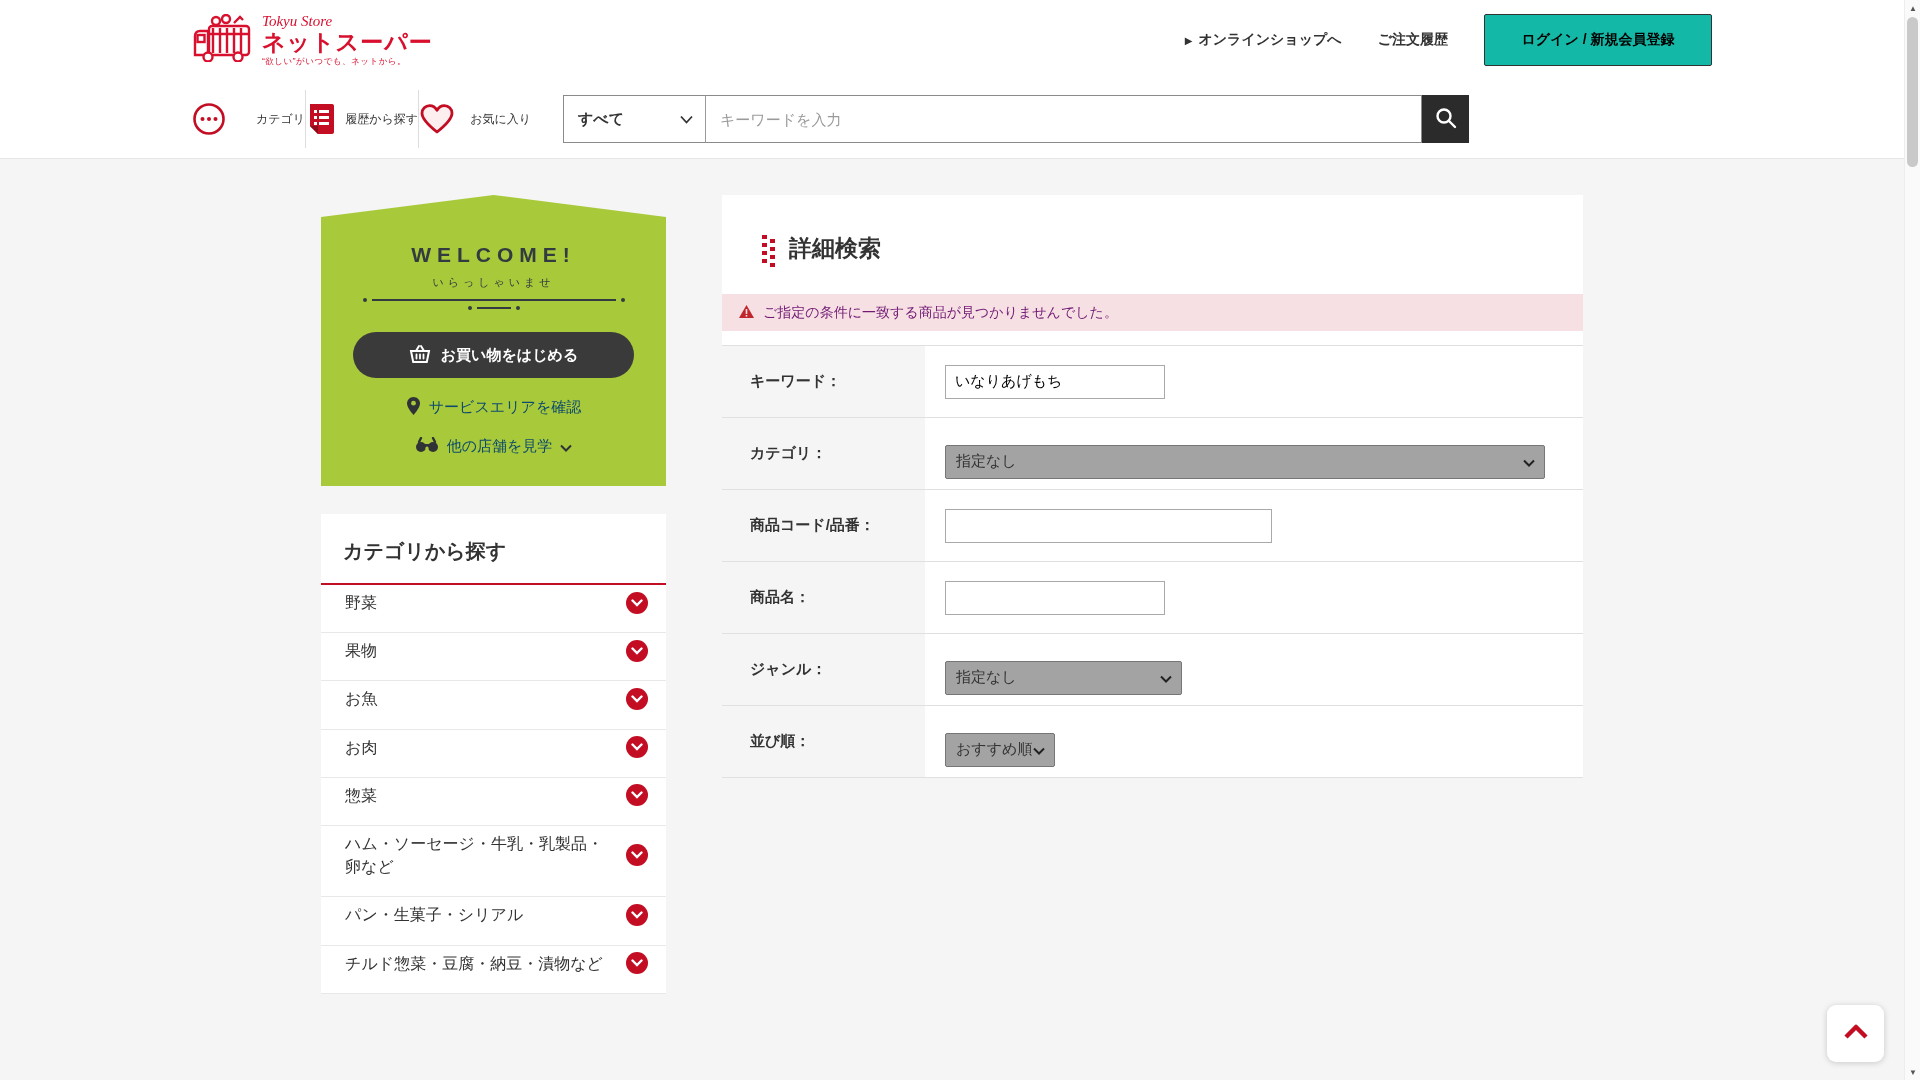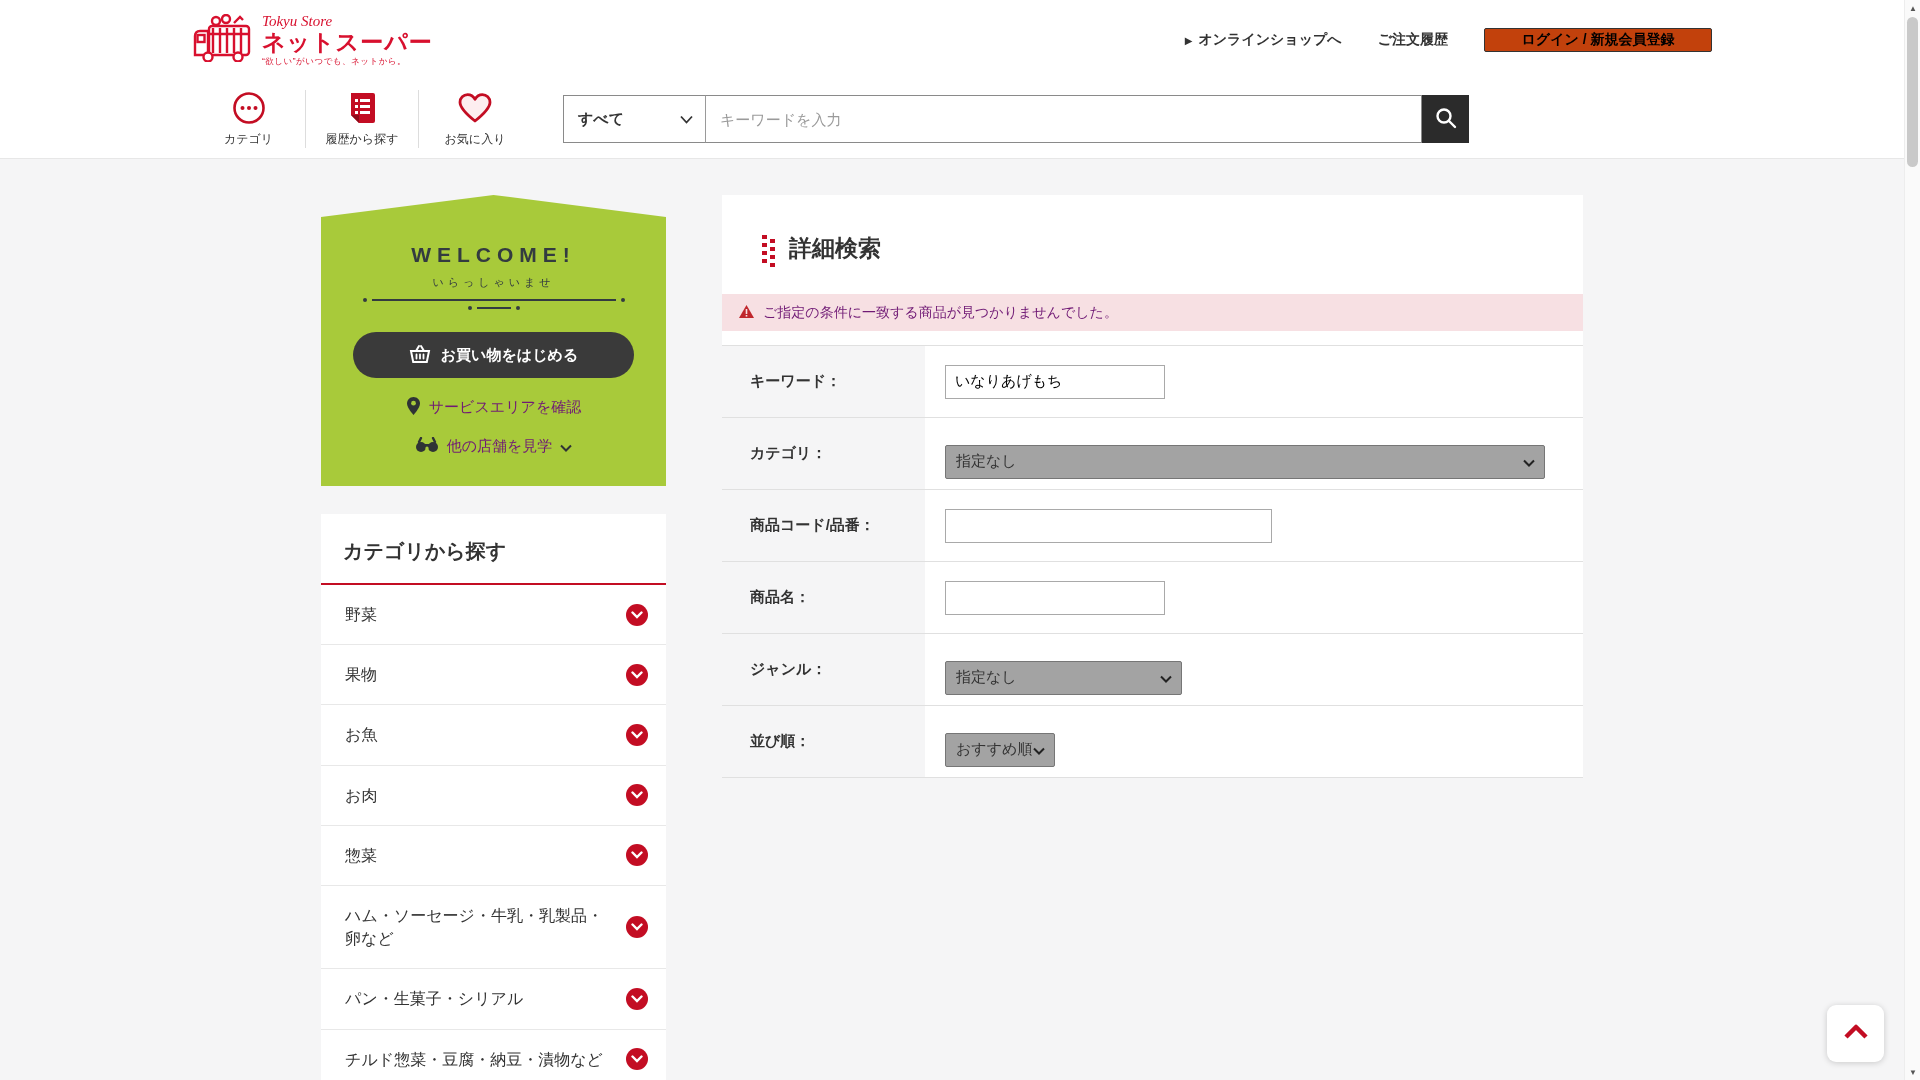--- a/index.html
+++ b/index.html
@@ -12,28 +12,28 @@
   .hdr { height:80px; background:#fff; }
   .hdr-inner { width:1520px; margin:0 auto; height:100%; display:flex; align-items:center; justify-content:space-between; }
   .logo { display:flex; align-items:flex-end; gap:8px; cursor:pointer; }
   .logo-text { display:flex; flex-direction:column; line-height:1.05; }
   .logo-en { font-family:"Liberation Serif","DejaVu Serif",serif; font-style:italic; color:#d8102e; font-size:15px; }
   .logo-jp { color:#d8102e; font-size:23px; font-weight:bold; letter-spacing:1px; }
   .logo-tag { color:#d8102e; font-size:8.5px; margin-top:3px; letter-spacing:.5px; }
   .hdr-right { display:flex; align-items:center; gap:36px; }
   .hdr-link { font-size:14px; font-weight:bold; color:#333; cursor:pointer; display:flex; align-items:center; gap:6px; }
   .tri-right { font-size:10px; }
-  .login-btn { width:228px; height:24px; border:1px solid #333; border-radius:2px; background:#c2410c;
+  .login-btn { width:228px; height:52px; border:1px solid #333; border-radius:2px; background:#14b8a6;
     font-size:14px; font-weight:bold; display:flex; align-items:center; justify-content:center; cursor:pointer; }
 
   
   .nav { height:79px; background:#fff; border-bottom:1px solid #e7e7e7; }
   .nav-inner { width:1520px; margin:0 auto; height:100%; display:flex; align-items:center; }
   .nav-items { display:flex; height:58px; align-items:center; }
-  .nav-item { width:113px; height:58px; display:flex; flex-direction:column; align-items:center; justify-content:space-between; cursor:pointer; }
+  .nav-item { width:113px; height:58px; display:flex; flex-direction:row; align-items:center; justify-content:space-between; cursor:pointer; }
   .nav-item + .nav-item { border-left:1px solid #ddd; }
   .nav-item .ic { height:36px; display:flex; align-items:center; }
   .nav-label { font-size:12px; color:#333; }
   .searchbox { margin-left:32px; width:906px; height:48px; display:flex; }
   .scope { width:143px; height:48px; border:1px solid #8a8a8a; border-right:1px solid #9a9a9a; background:#fff;
     display:flex; align-items:center; justify-content:space-between; padding:0 12px 0 14px; cursor:pointer; }
   .scope-txt { font-size:15px; font-weight:bold; }
   .search-input { flex:1; height:48px; border:1px solid #8a8a8a; border-left:none; padding:0 14px; font-size:15px; outline:none; }
   .search-input::placeholder { color:#9a9a9a; }
   .search-btn { width:47px; height:48px; background:#2b2b2b; border:none; display:flex; align-items:center; justify-content:center; cursor:pointer; }
@@ -51,28 +51,28 @@
   .w-sub { color:#333b40; font-size:11px; letter-spacing:4px; margin-top:8px; }
   .deco { width:262px; margin:8px auto 0; }
   .deco-row { display:flex; align-items:center; justify-content:center; gap:5px; }
   .deco-dot { width:4px; height:4px; border-radius:50%; background:#333b40; }
   .deco-line-long { height:2px; background:#333b40; flex:1; }
   .deco-line-short { height:2px; background:#333b40; width:34px; }
   .deco-row.r2 { margin-top:4px; }
   .start-btn { margin:22px auto 0; width:281px; height:46px; border:none; border-radius:23px; background:#3a3a3a;
     color:#fff; font-size:15px; font-weight:bold; display:flex; align-items:center; justify-content:center; gap:10px; cursor:pointer; }
   .w-link { margin-top:18px; display:flex; align-items:center; justify-content:center; gap:8px;
-    color:#701a75; font-size:15px; cursor:pointer; }
+    color:#0c4a6e; font-size:15px; cursor:pointer; }
 
   
   .cat-panel { background:#fff; margin-top:28px; }
   .cat-head { padding:24px 22px 18px; font-size:20px; font-weight:bold; border-bottom:2px solid #c30d23; }
   .cat-list { list-style:none; }
   .cat-item { display:flex; align-items:center; justify-content:space-between; gap:10px;
-    padding:18px 18px 18px 24px; border-bottom:1px solid #e8e8e8; font-size:16px; cursor:pointer; line-height:1.45; }
+    padding:6px 18px 18px 24px; border-bottom:1px solid #e8e8e8; font-size:16px; cursor:pointer; line-height:1.45; }
   .red-circle { flex:0 0 auto; width:22px; height:22px; border-radius:50%; background:#c30d23;
     display:flex; align-items:center; justify-content:center; }
 
   
   .panel { background:#fff; }
   .panel-head { padding:38px 40px 30px; display:flex; align-items:center; gap:14px; }
   .dash-icon { display:flex; gap:3px; height:28px; }
   .dash-col { width:5px; height:28px; background:repeating-linear-gradient(#c30d23 0 4px,transparent 4px 8px); }
   .dash-col.c2 { margin-top:4px; }
   .panel-title { font-size:23px; font-weight:bold; }

